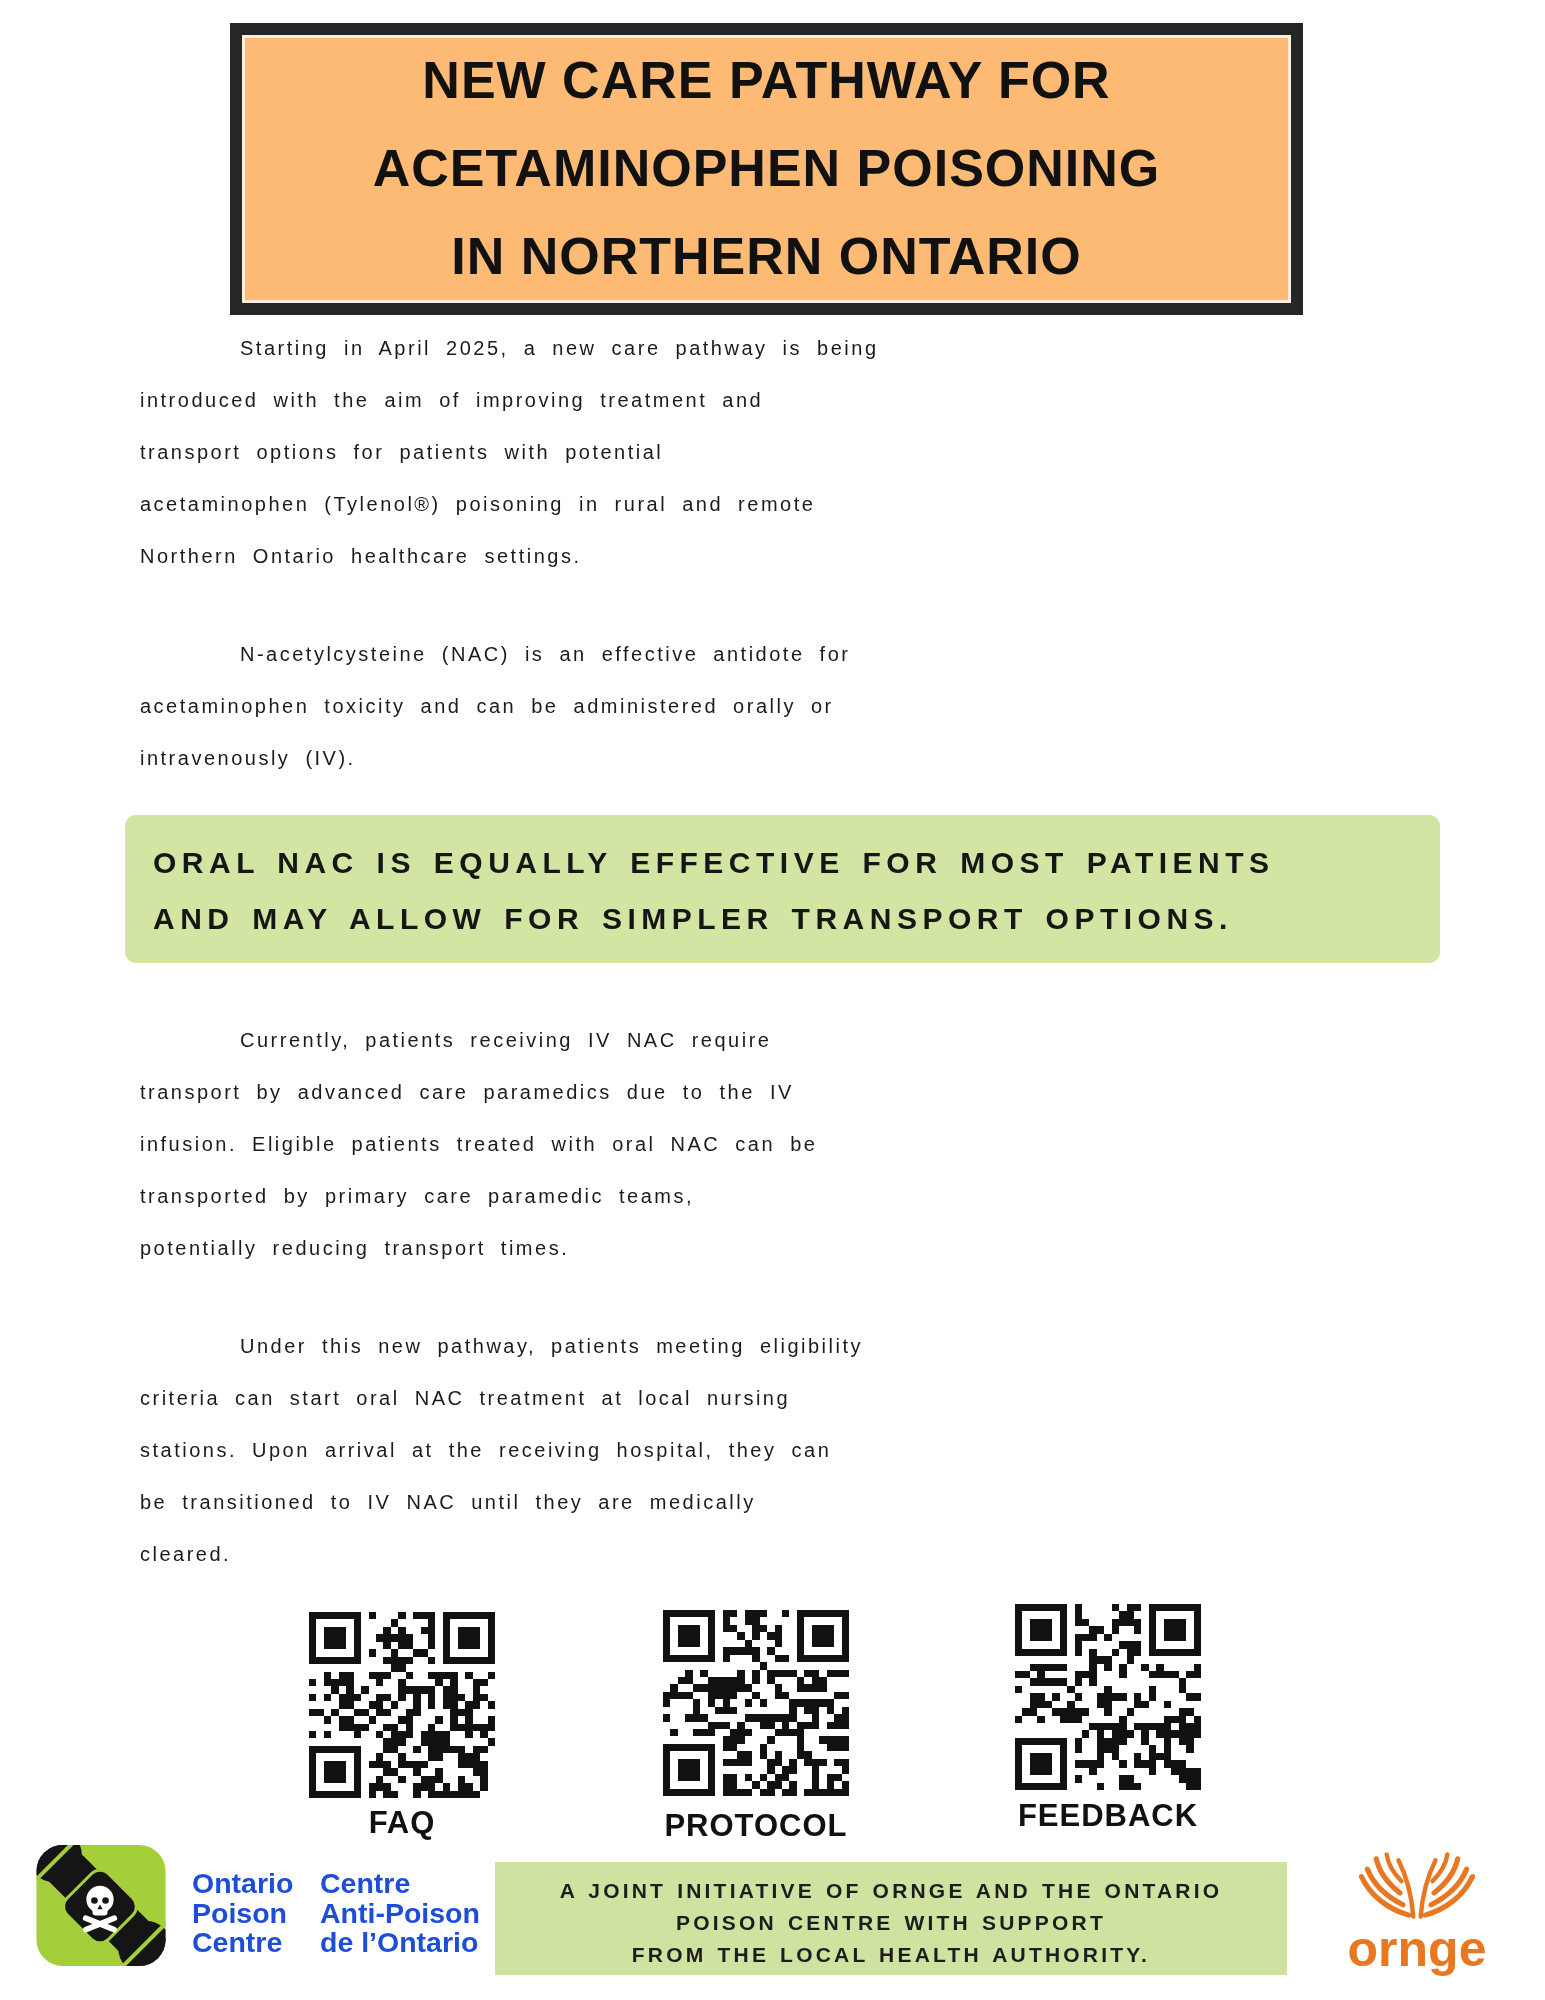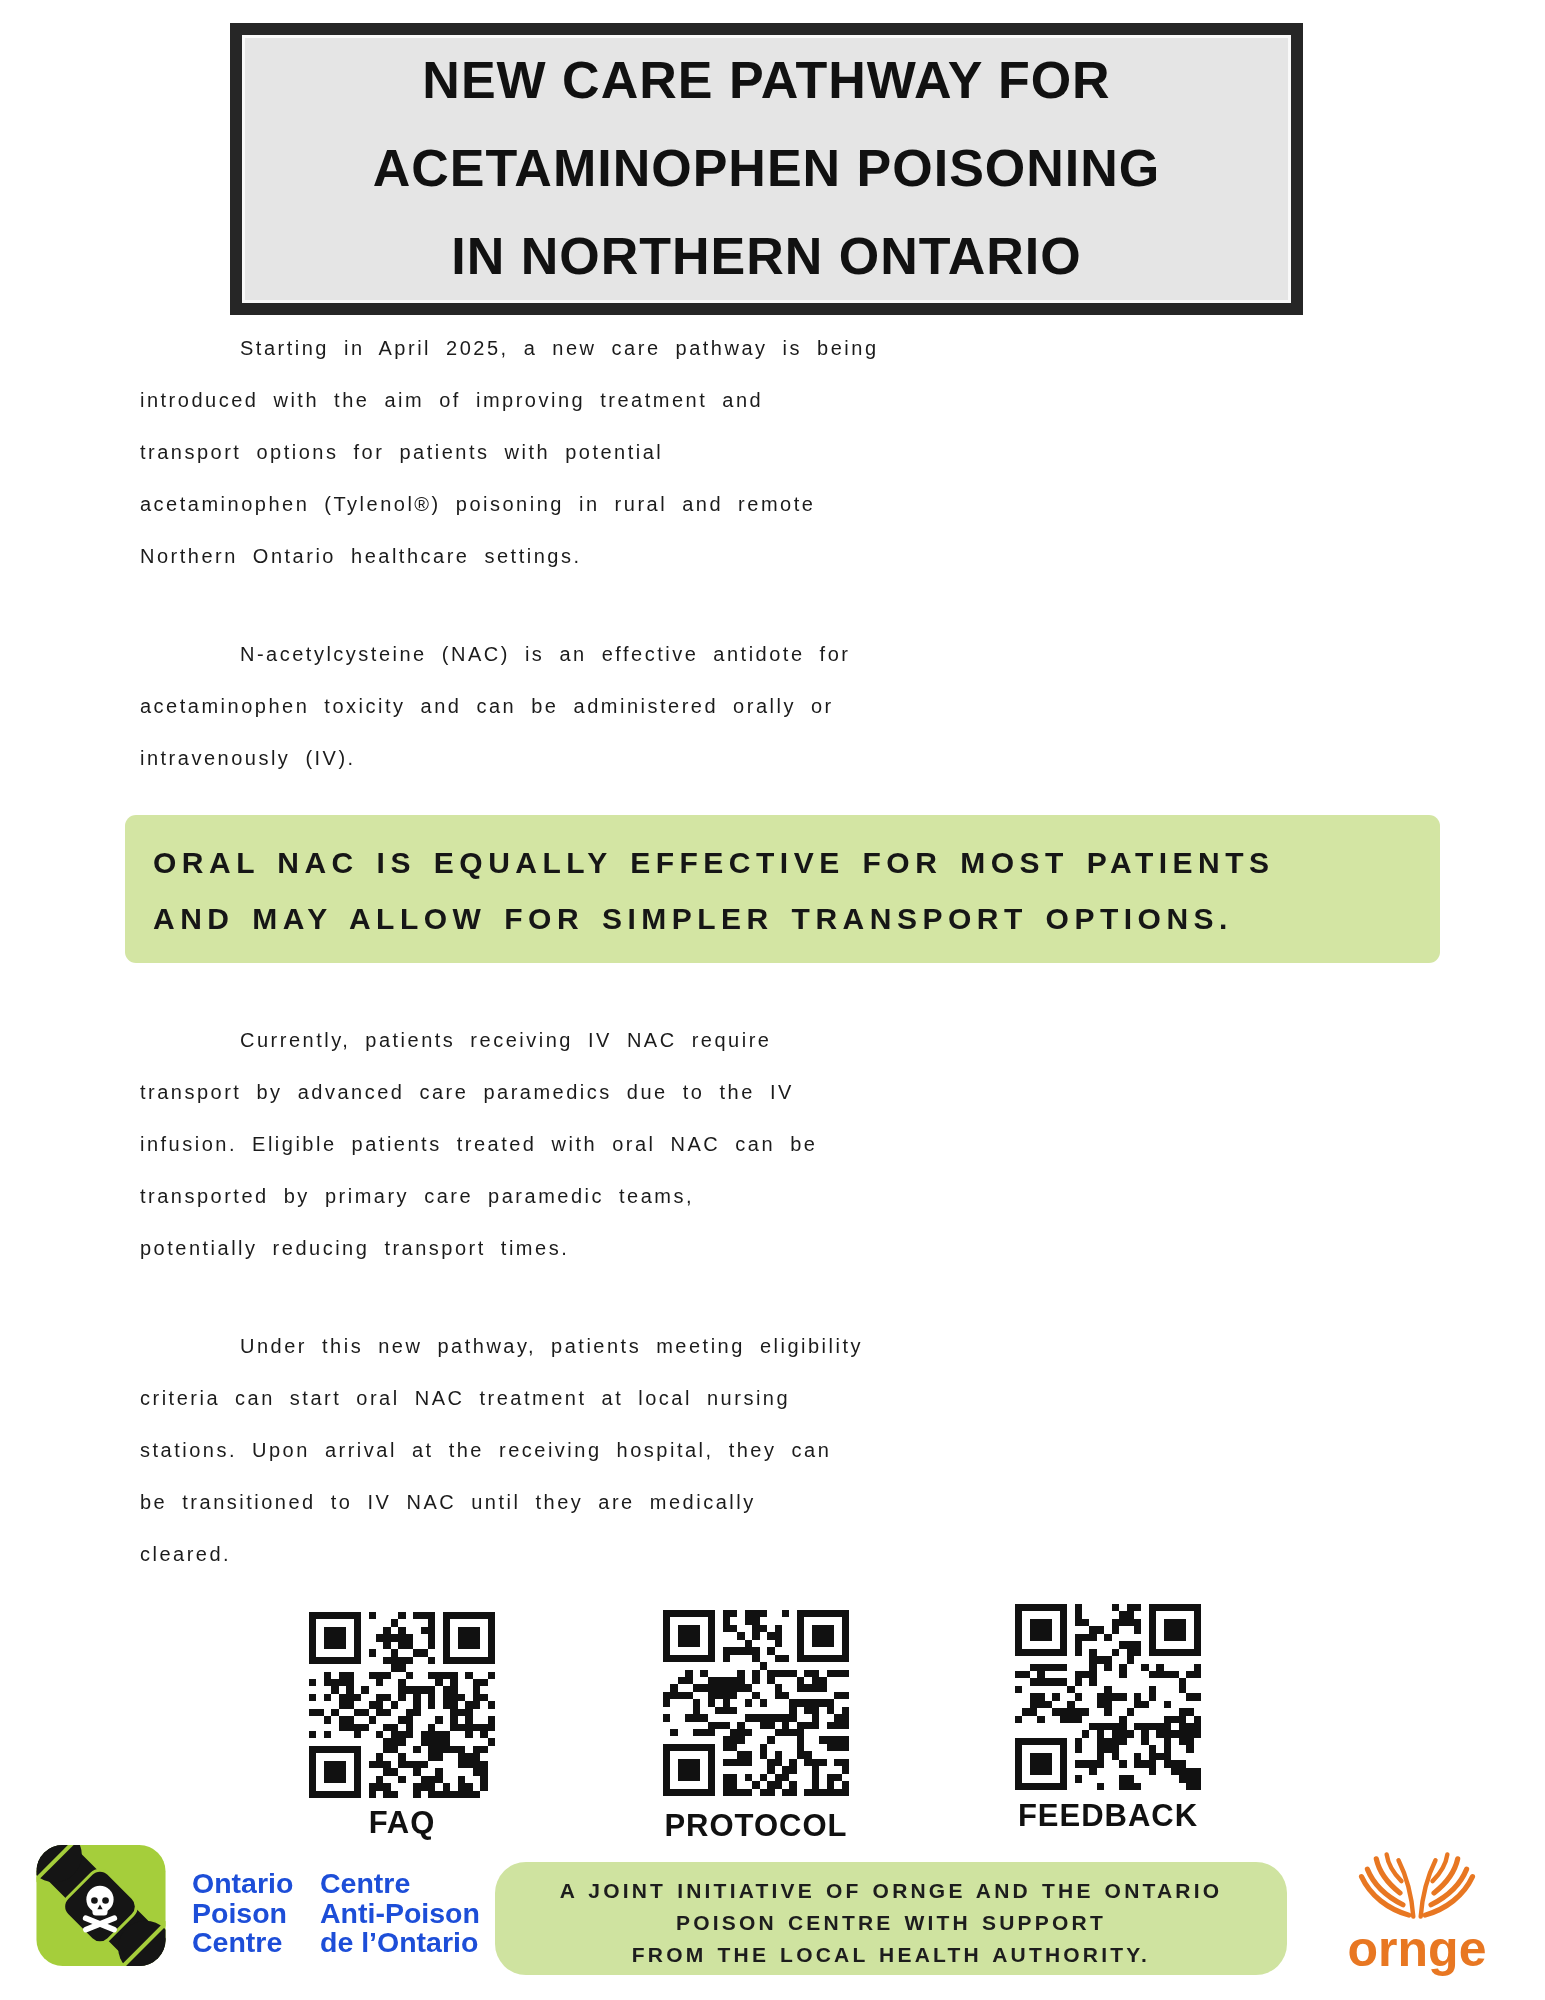--- a/index.html
+++ b/index.html
@@ -6,21 +6,21 @@
   body{
     width:1545px;height:2000px;background:#ffffff;
     font-family:"Liberation Sans", sans-serif;
     position:relative;overflow:hidden;color:#1b1b1b;
   }
   .abs{position:absolute;}
 
   
   .title-box{
     left:230px;top:23px;width:1073px;height:292px;box-sizing:border-box;
-    background:#e5e5e5;border:12px solid #262626;
+    background:#fdba74;border:12px solid #262626;
     box-shadow:inset 0 0 0 3px rgba(255,255,255,.75);
     text-align:center;
   }
   .title-text{
     font-weight:bold;font-size:52px;line-height:88px;letter-spacing:1px;
     color:#111;white-space:pre-line;margin:0;padding-top:1px;
   }
 
   
   .para{
@@ -58,21 +58,21 @@
   
   .poison-logo{left:36px;top:1845px;width:130px;height:121px;}
   .pc-col{
     top:1869px;font-weight:bold;font-size:28.5px;line-height:29.5px;
     color:#1d4ed8;white-space:pre-line;letter-spacing:0px;
   }
   .pc-en{left:192px;} .pc-fr{left:320px;}
 
   .joint-box{
     left:495px;top:1862px;width:792px;height:113px;box-sizing:border-box;
-    background:#cfe3a0;text-align:center;padding-top:13px;border-radius:31px;
+    background:#cfe3a0;text-align:center;padding-top:13px;
   }
   .joint-text{
     font-weight:bold;font-size:21px;line-height:32px;
     letter-spacing:3.2px;word-spacing:2px;color:#1d1d1d;white-space:pre-line;margin:0;
   }
 
   .ornge-wings{left:1337px;top:1850px;width:160px;height:74px;}
   .ornge-word{
     left:1337px;top:1920px;width:160px;text-align:center;
     font-weight:bold;font-size:50px;color:#e87722;letter-spacing:0px;

